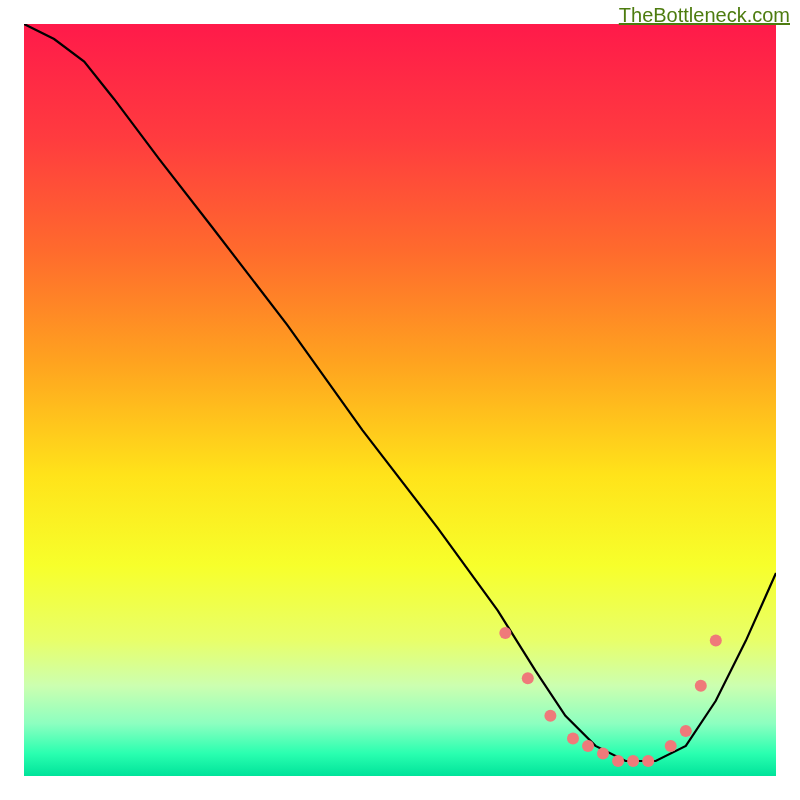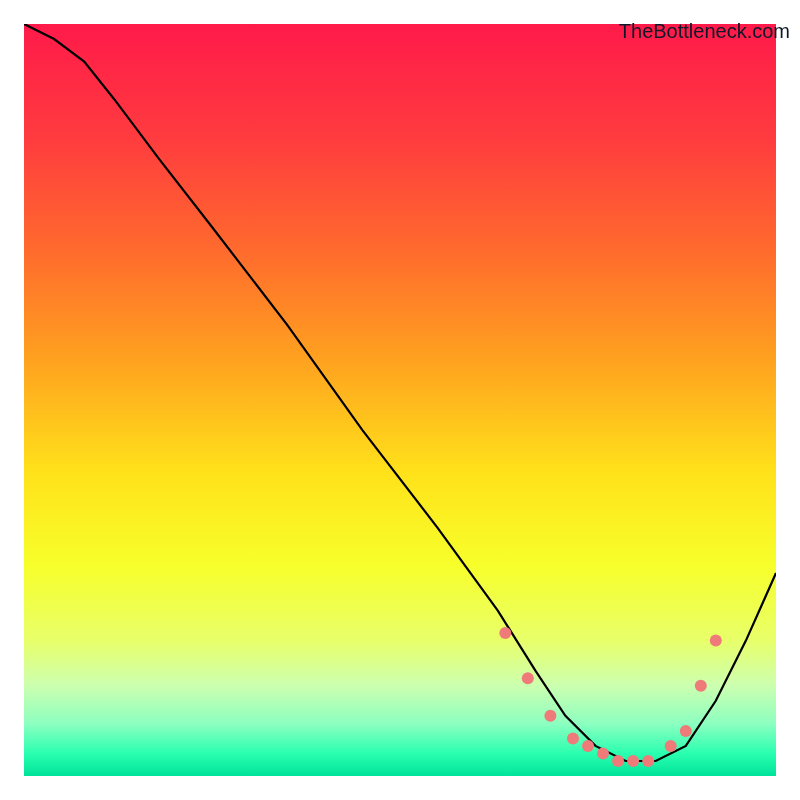--- a/index.html
+++ b/index.html
@@ -6,25 +6,26 @@
     margin: 0;
     padding: 0;
     width: 800px;
     height: 800px;
     position: relative;
     background: #fff;
     font-family: Arial, sans-serif;
   }
   .watermark {
     position: absolute;
-    top: 20px;
+    top: 4px;
     right: 10px;
     font-size: 20px;
-    color: #0f172a;
+    color: #4d7c0f;
     z-index: 10;
+    text-decoration: underline;
   }
   .plot-area {
     position: absolute;
     left: 24px;
     top: 24px;
     width: 752px;
     height: 752px;
   }
   svg {
     display: block;

